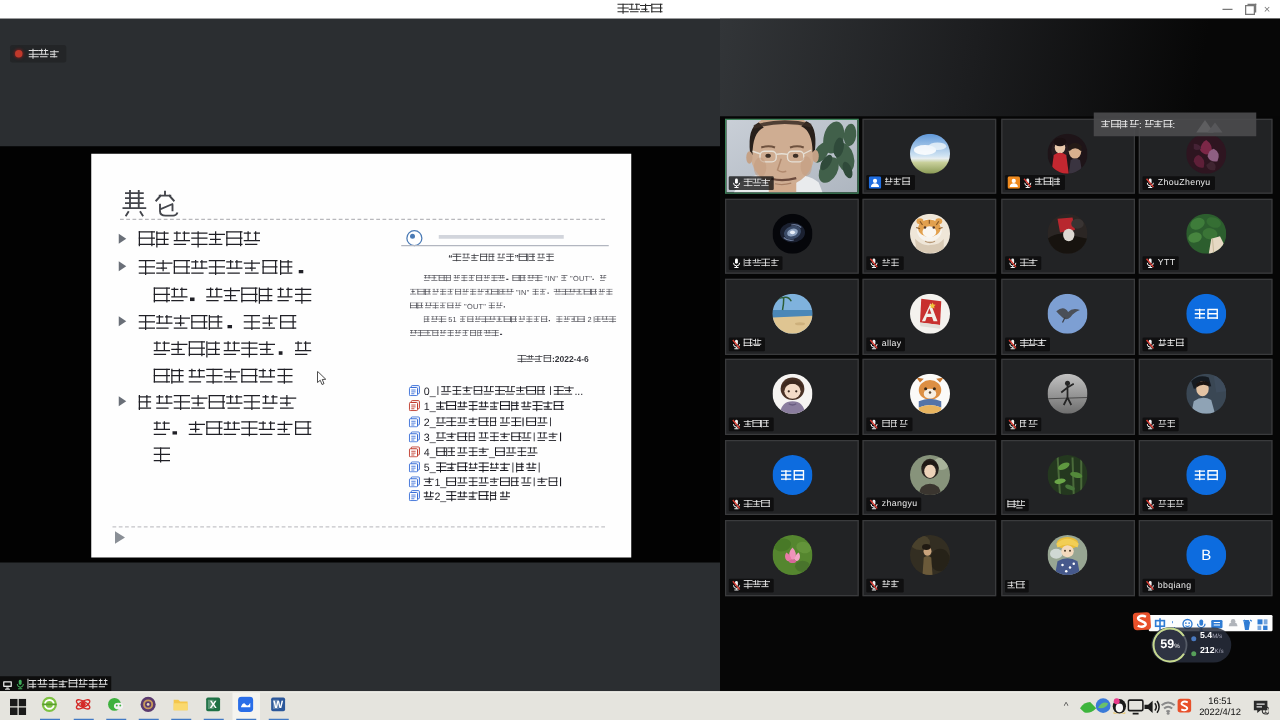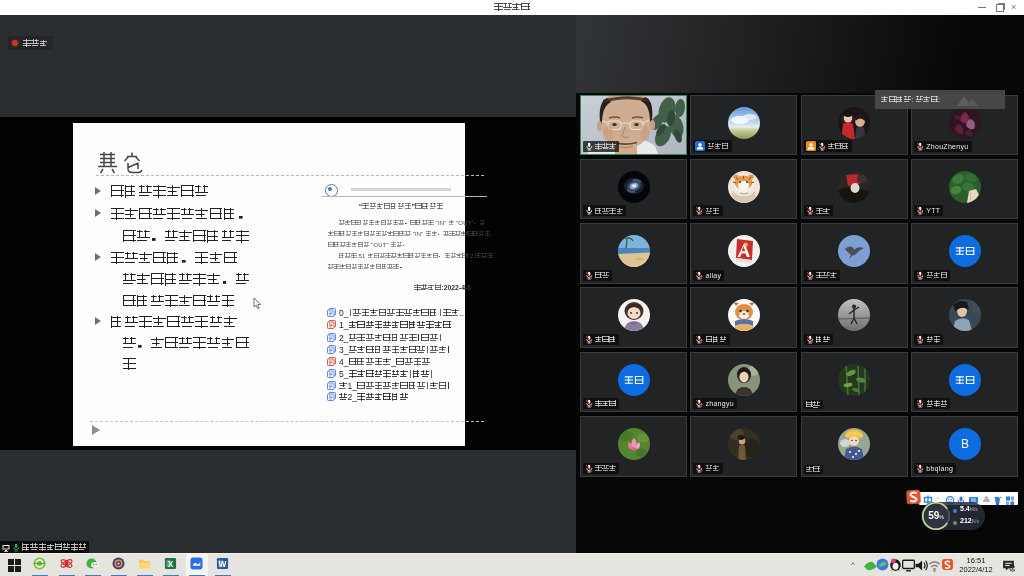--- a/index.html
+++ b/index.html
@@ -41,21 +41,21 @@
  linear-gradient(var(--c),var(--c)) 24% 86%/76% 10% no-repeat,
  linear-gradient(var(--c),var(--c)) 58% 12%/10% 84% no-repeat;}
 
 
 #titlebar{position:absolute;left:0;top:0;width:1024px;height:15px;background:#fff;}
 #titlebar .t{position:absolute;left:0;right:0;top:2px;text-align:center;font-size:9px;color:#2a2a2a;}
 #titlebar .wc{position:absolute;top:0;height:15px;color:#777;font-size:10px;line-height:15px;}
 
 #leftpane{position:absolute;left:0;top:15px;width:576px;height:538px;background:#2b2e31;}
 #blackband{position:absolute;left:0;top:117px;width:576px;height:333px;background:#020202;}
-#slide{position:absolute;left:73px;top:123px;width:392px;height:323px;background:#fefefe;}
+#slide{position:absolute;left:73px;top:123px;width:432px;height:323px;background:#fefefe;}
 #recbadge{position:absolute;left:8px;top:36px;width:45px;height:14px;background:#232527;border-radius:2px;}
 #recbadge .d{position:absolute;left:4px;top:4px;width:6px;height:6px;border-radius:50%;background:#c0392b;box-shadow:0 0 2px 1px rgba(160,30,30,.5);}
 #recbadge .x{position:absolute;left:15px;top:3px;font-size:8px;color:#e0e0e0;letter-spacing:0.5px;}
 
 #stitle{position:absolute;left:23px;top:27px;}
 #sdash1{position:absolute;left:23px;top:52px;width:388px;border-top:1px dashed #b8b8bc;}
 #sdash2{position:absolute;left:17px;top:298px;width:394px;border-top:1px dashed #c4c4c8;}
 #splay{position:absolute;left:19px;top:302px;width:0;height:0;border-left:8px solid #8a8f96;border-top:5px solid transparent;border-bottom:5px solid transparent;}
 .bl{position:absolute;font-size:14px;color:#2a2a32;letter-spacing:1px;white-space:nowrap;}
 .mk{position:absolute;width:0;height:0;border-left:6px solid #6a6f78;border-top:4px solid transparent;border-bottom:4px solid transparent;}

